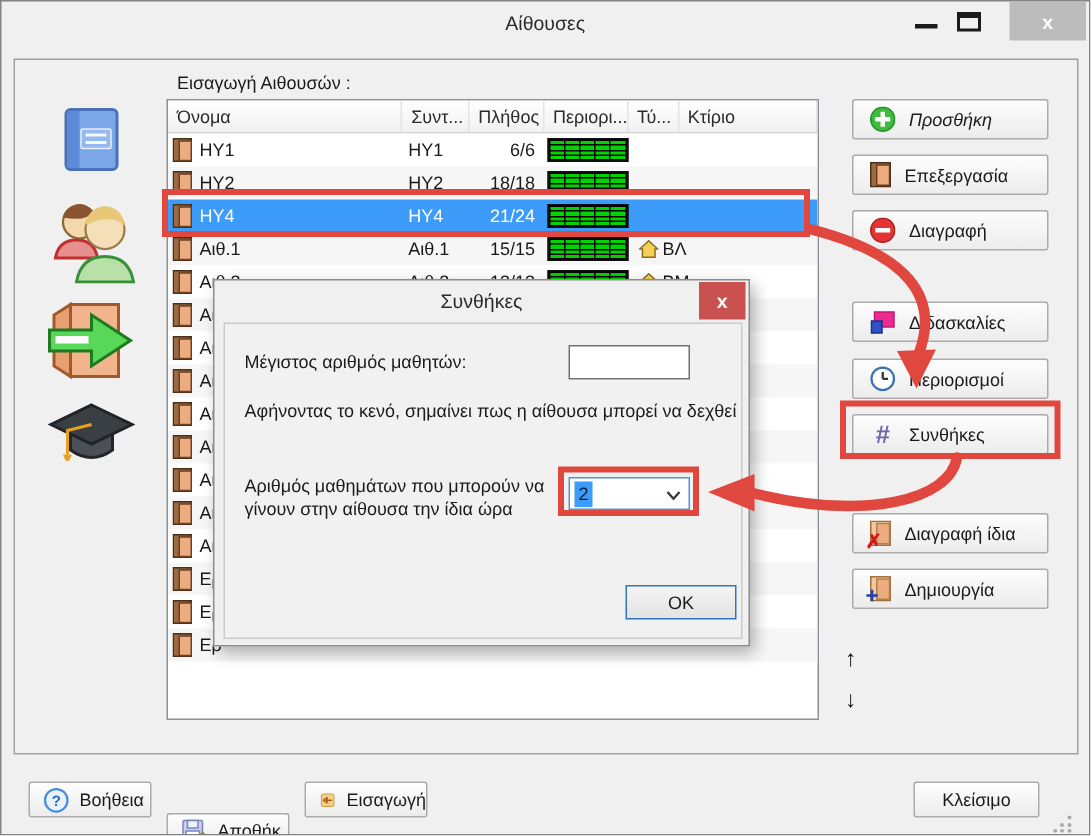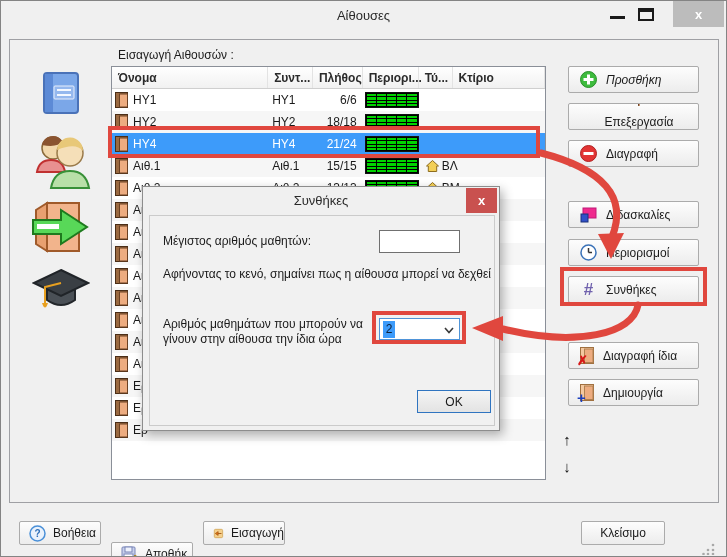--- a/index.html
+++ b/index.html
@@ -16,40 +16,40 @@
 
   
   #groupbox{position:absolute;left:8px;top:38px;width:710px;height:464px;border:1px solid #9fa0a4;background:#f0f0f0;}
 
   .side-icon{position:absolute;cursor:pointer;}
 
   #section-label{position:absolute;left:117px;top:47px;font-size:12px;color:#1b1b1b;}
 
   
   #table{position:absolute;left:110px;top:65px;width:435px;height:414px;background:#fff;border:1px solid #8a8f98;overflow:hidden;}
-  #thead{position:absolute;left:0;top:0;width:100%;height:22px;display:flex;background:linear-gradient(#ffffff,#f1f1f1);border-bottom:1px solid #cfcfcf;font-weight:bold;}
+  #thead{position:absolute;left:0;top:0;width:100%;height:22px;display:flex;background:linear-gradient(#ffffff,#f1f1f1);border-bottom:1px solid #cfcfcf;}
   .hcell{display:flex;align-items:center;padding-left:6px;border-right:1px solid #e3e3e3;color:#2b2b2b;font-size:12px;}
   #tbody{position:absolute;left:0;top:22px;width:100%;}
   .trow{display:flex;height:22px;align-items:center;background:#fff;}
   .trow.alt{background:#f6f6f6;}
   .trow.sel{background:#3d9bfa;color:#fff;}
   .cell{display:inline-flex;align-items:center;height:22px;}
   .c0{width:157px;padding-left:3px;gap:5px;}
   .c1{width:45px;padding-left:4px;}
   .c2{width:50px;justify-content:flex-end;padding-right:6px;}
   .c3{width:56px;padding-left:2px;}
   .c4{width:127px;padding-left:7px;gap:3px;}
   .restr{width:55px;height:16px;background:#000;border:1px solid #111;display:grid;grid-template-columns:repeat(5,1fr);grid-template-rows:repeat(4,1fr);gap:1px;padding:1px;}
   .restr i{background:#00d300;display:block;}
 
   
   .btn{position:absolute;display:flex;align-items:center;background:linear-gradient(#fdfdfd,#ececec);border:1px solid #ababab;border-radius:2px;font-size:12px;color:#1b1b1b;cursor:pointer;}
   .abtn{left:567px;width:131px;height:27px;gap:9px;padding-left:11px;}
   .fbtn{top:520px;height:24px;gap:7px;padding-left:9px;width:82px;}
-  .fbtn-close{top:520px;height:24px;justify-content:center;width:84px;left:580px;}
+  .fbtn-close{top:520px;height:24px;justify-content:center;width:84px;left:608px;}
   .hash{color:#7163ae;font-weight:bold;font-size:17px;width:17px;text-align:center;line-height:17px;}
   .door-wrap{position:relative;display:inline-block;width:14px;height:17px;}
   .door-ovl{position:absolute;left:-3px;bottom:-3px;font-weight:bold;font-size:13px;line-height:13px;}
   .reorder{position:absolute;font-size:15px;color:#111;cursor:pointer;width:18px;text-align:center;}
 
   
   #dialog{position:absolute;left:141px;top:185px;width:358px;height:245px;background:#f0f0f0;border:1px solid #8d8d8d;box-shadow:3px 4px 10px rgba(0,0,0,.3);z-index:100;}
   #dialog .dtitle{position:absolute;left:0;top:6px;width:100%;text-align:center;font-size:13px;color:#2a2a2a;}
   #dialog .dclose{position:absolute;top:1px;right:2px;width:31px;height:25px;background:#c9514f;color:#fff;font-weight:bold;font-size:13px;display:flex;align-items:center;justify-content:center;cursor:pointer;}
   #dialog .dpanel{position:absolute;left:6px;top:28px;width:346px;height:211px;background:#f1f1f1;border:1px solid #cbcbcb;}
@@ -421,21 +421,21 @@
   </div>
 
   <div class="btn abtn" style="top:65px;font-style:italic;">
     <svg width="17" height="17" viewBox="0 0 17 17">
       <circle cx="8.5" cy="8.5" r="8" fill="#3dbb3d" stroke="#2a8f2a"></circle>
       <rect x="7" y="3.5" width="3" height="10" fill="#fff"></rect>
         <rect x="3.5" y="7" width="10" height="3" fill="#fff"></rect>
     </svg>
     <span>Προσθήκη</span>
   </div>
-  <div class="btn abtn" style="top:102px;flex-direction:column;">
+  <div class="btn abtn" style="top:102px;">
     <svg width="14" height="17" viewBox="0 0 14 17">
       <rect x="0.5" y="0.5" width="13" height="16" fill="#9a6a42" stroke="#4a2e18"></rect>
       <rect x="4.5" y="2" width="8.5" height="13.5" fill="#edac80" stroke="#6a4022"></rect>
     </svg>
     <span>Επεξεργασία</span>
   </div>
   <div class="btn abtn" style="top:139px;">
     <svg width="17" height="17" viewBox="0 0 17 17">
       <circle cx="8.5" cy="8.5" r="8" fill="#e23434" stroke="#b02020"></circle>
       <rect x="3.5" y="7" width="10" height="3" fill="#fff"></rect>

